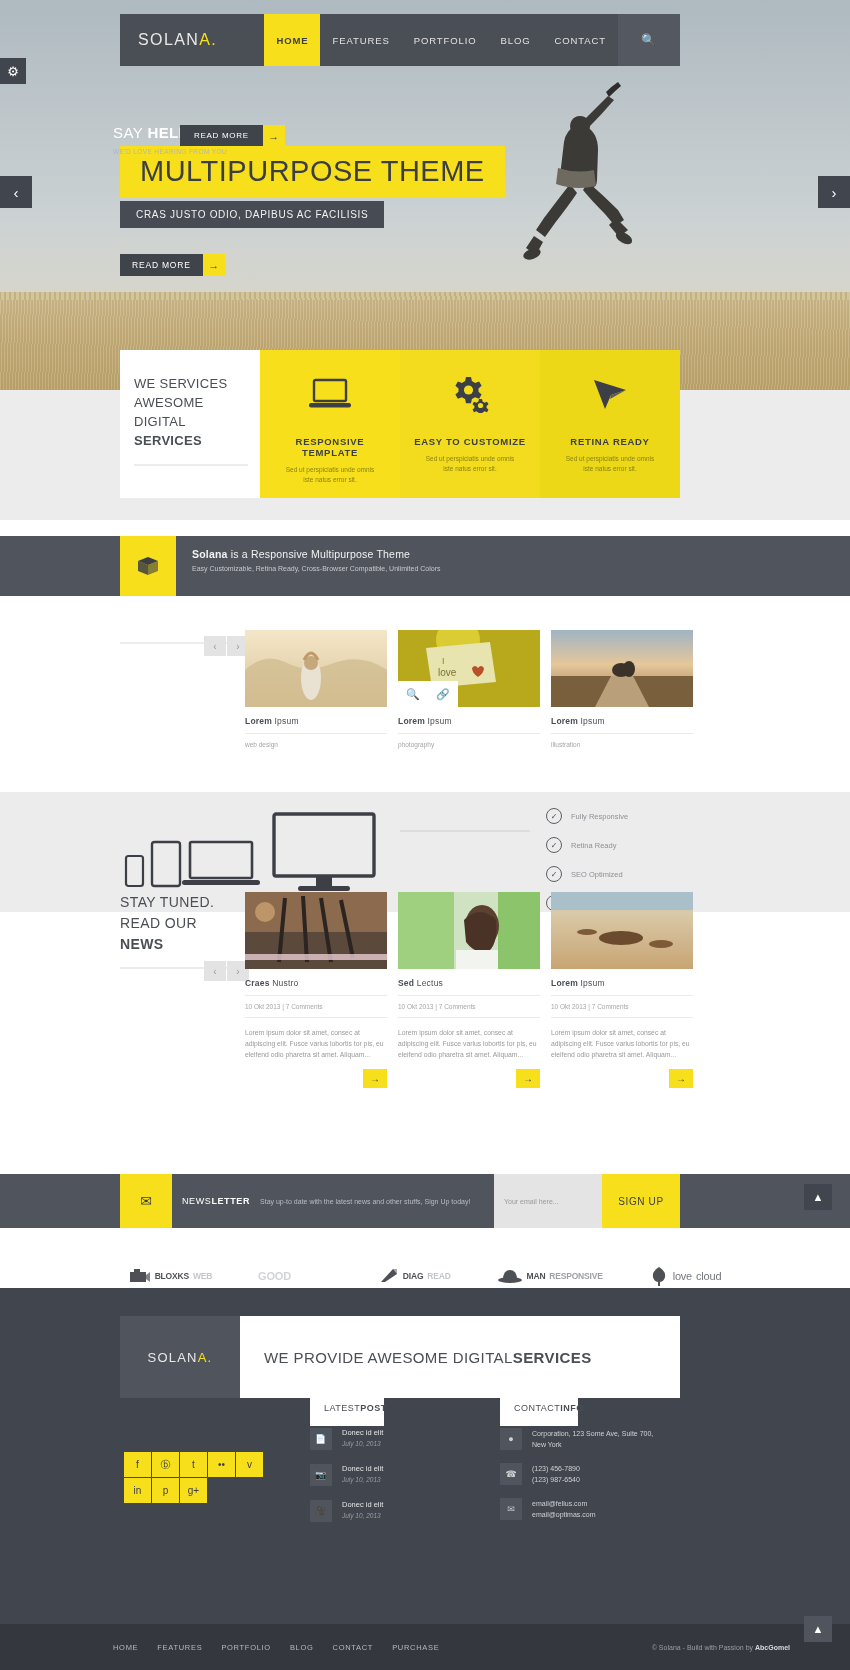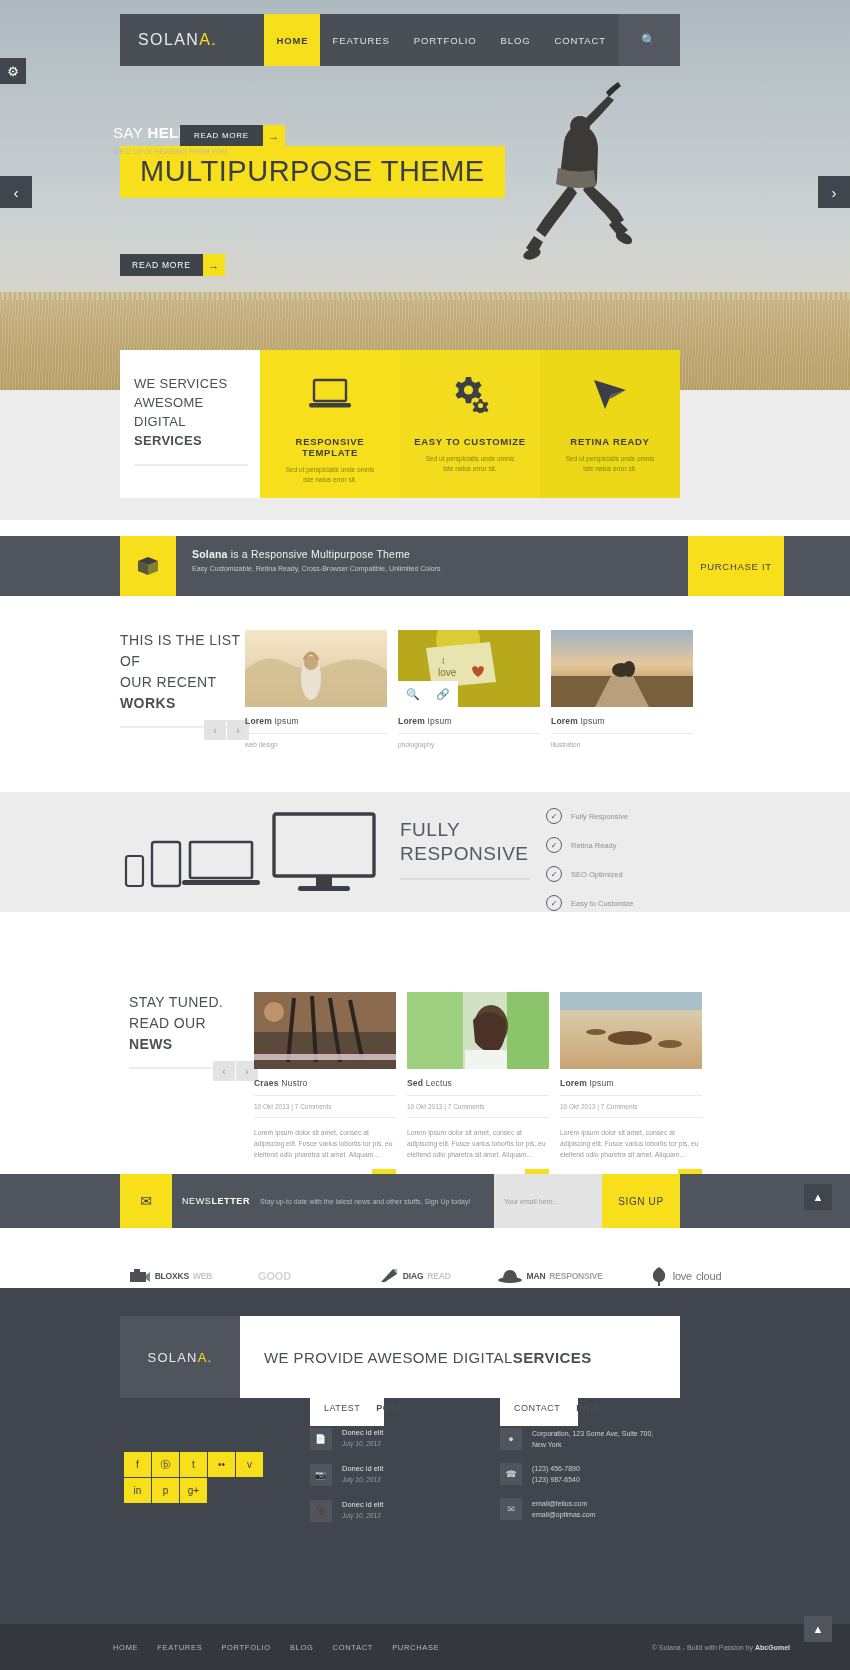--- a/index.html
+++ b/index.html
@@ -156,21 +156,21 @@
   .f-claim b{font-weight:bold;}
   .say { position:absolute; left:113px; top:124px; }
   .say h3 { font-size:15px; color:#fff; font-weight:normal; font-stretch:condensed; letter-spacing:.4px;}
   .say h3 b{font-weight:bold;}
   .say p { font-size:6.5px; color:#b2b5ba; margin-top:7px; letter-spacing:.4px;}
   .social { position:absolute; left:124px; top:1452px; width:162px; }
   .srow { display:flex; }
   .sbtn { width:27px; height:25px; background:#f7e01b; color:#3b3e44; display:flex;
      align-items:center; justify-content:center; font-size:10px; margin:0 1px 1px 0; }
   .fcol-head { position:absolute; background:#fff; height:36px; display:flex; align-items:center;
-     padding:0 14px; font-size:9px; color:#4a4e55; letter-spacing:.5px; font-stretch:condensed;gap:16px;}
+     padding:0 14px; font-size:9px; color:#4a4e55; letter-spacing:.5px; font-stretch:condensed;}
   .fcol-head b{font-weight:bold;}
   .post-row { display:flex; align-items:flex-start; margin-bottom:14px; }
   .post-ic { width:22px; height:22px; background:#50545c; display:flex; align-items:center;
      justify-content:center; font-size:9px; color:#cfd1d4; margin-right:10px; flex:0 0 auto;}
   .post-t { font-size:7.5px; color:#e3e4e6; }
   .post-d { font-size:6.5px; color:#9a9da2; font-style:italic; margin-top:3px;}
   .ci-row { display:flex; align-items:flex-start; margin-bottom:13px; }
   .ci-ic { width:22px; height:22px; background:#50545c; display:flex; align-items:center;
      justify-content:center; font-size:9px; color:#cfd1d4; margin-right:10px; flex:0 0 auto;}
   .ci-t { font-size:7px; color:#cfd1d4; line-height:11px; }
@@ -214,20 +214,21 @@
     <span>⚙</span>
   </div>
   <div class="nav-arrow left">
       <span>‹</span>
     </div>
   <div class="nav-arrow right">
       <span>›</span>
     </div>
 
   <div class="hero-title cond">MULTIPURPOSE THEME</div>
+  <div class="hero-sub cond">CRAS JUSTO ODIO, DAPIBUS AC FACILISIS</div>
   <div class="hero-btn">
     <div class="lbl">READ MORE</div>
     <div class="arw">→</div>
   </div>
 </div>
 
 <div class="grayband"></div>
 
 <div class="services">
   <div class="svc-intro">
@@ -288,33 +289,27 @@
       <svg width="22" height="20" viewBox="0 0 22 20">
           <path d="M1 5 L11 1 L21 5 L11 9 Z" fill="#3b3e44"></path>
           <path d="M1 5 L1 15 L11 19 L11 9 Z" fill="#3b3e44" opacity=".85"></path>
           <path d="M21 5 L21 15 L11 19 L11 9 Z" fill="#3b3e44" opacity=".6"></path>
         </svg>
     </div>
     <div class="txt">
       <h5 class="cond"><b>Solana</b><span> is a Responsive Multipurpose Theme</span></h5>
       <p>Easy Customizable, Retina Ready, Cross-Browser Compatible, Unlimited Colors</p>
     </div>
-    <div class="buy">PURCHASE IT</div>
   </div>
 </div>
 
 <div class="sec" style="top:630px;">
   <div style="display:flex;">
     <div style="width:140px;">
       <div class="sec-head">
-        <h2>
-          <span>THIS IS THE LIST OF</span><br>
-          <span>OUR RECENT</span><br>
-          <b>WORKS</b>
-        </h2>
         <div class="rule"></div>
       </div>
       <div class="pager" style="margin-left:84px;">
         <div>‹</div>
         <div>›</div>
       </div>
     </div>
 
     <div class="cards" style="margin-left:-5px;">
       <div class="card">
@@ -389,24 +384,20 @@
     <rect x="6" y="44" width="17" height="30" rx="2.5" fill="none" stroke="#3c3f45" stroke-width="2.2"></rect>
     <rect x="32" y="30" width="28" height="44" rx="2.5" fill="none" stroke="#3c3f45" stroke-width="2.4"></rect>
     <rect x="70" y="30" width="62" height="36" rx="1.5" fill="none" stroke="#3c3f45" stroke-width="2.6"></rect>
     <rect x="62" y="68" width="78" height="5" rx="2.5" fill="#3c3f45"></rect>
     <rect x="154" y="2" width="100" height="62" rx="2" fill="none" stroke="#3c3f45" stroke-width="3.4"></rect>
     <rect x="196" y="64" width="16" height="10" fill="#3c3f45"></rect>
     <rect x="178" y="74" width="52" height="5" rx="2.5" fill="#3c3f45"></rect>
   </svg>
 </div>
 <div class="resp-title">
-  <h2>
-    <span>FULLY</span><br>
-    <span>RESPONSIVE</span>
-  </h2>
   <div class="rule"></div>
 </div>
 <div class="feat-list">
   <div class="feat">
       <span class="ck">✓</span>
       <span class="t">Fully Responsive</span>
     </div>
   <div class="feat">
       <span class="ck">✓</span>
       <span class="t">Retina Ready</span>
@@ -414,21 +405,21 @@
   <div class="feat">
       <span class="ck">✓</span>
       <span class="t">SEO Optimized</span>
     </div>
   <div class="feat">
       <span class="ck">✓</span>
       <span class="t">Easy to Customize</span>
     </div>
 </div>
 
-<div class="sec" style="top:992px;margin-left:9px;">
+<div class="sec" style="top:892px;">
   <div style="display:flex;">
     <div style="width:140px;">
       <div class="sec-head">
         <h2>
           <span>STAY TUNED.</span><br>
           <span>READ OUR</span><br>
           <b>NEWS</b>
         </h2>
         <div class="rule"></div>
       </div>

